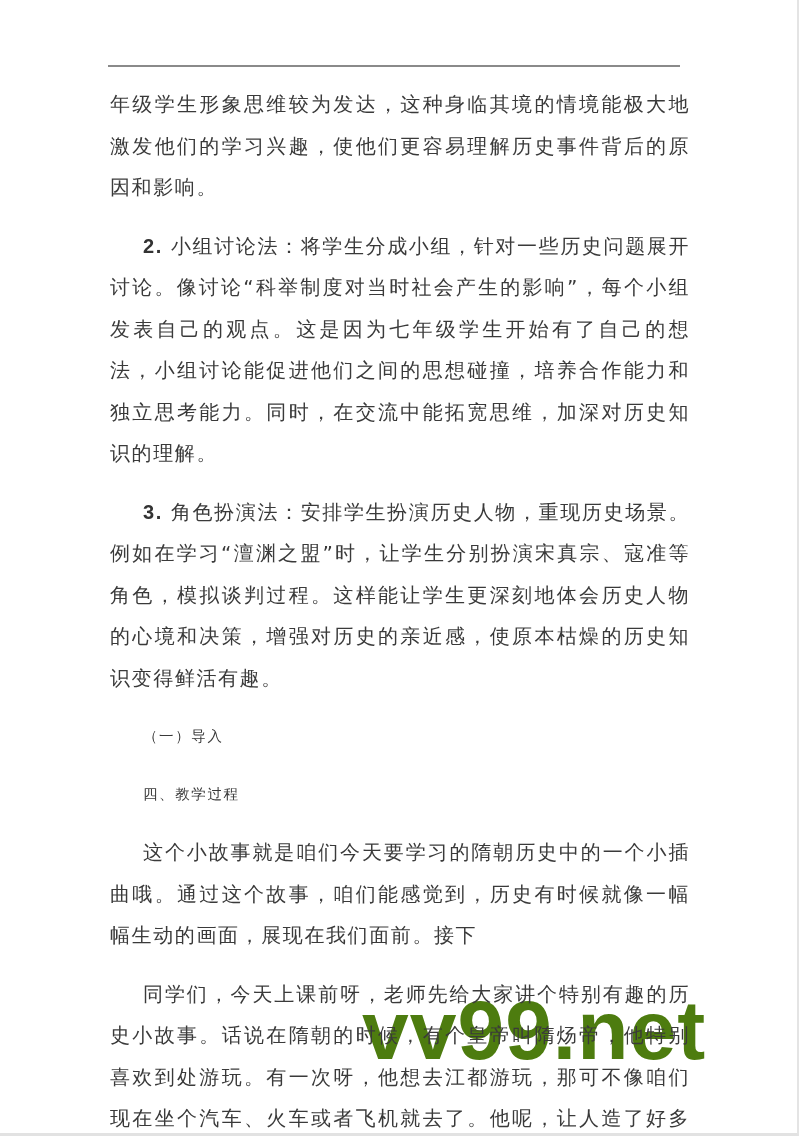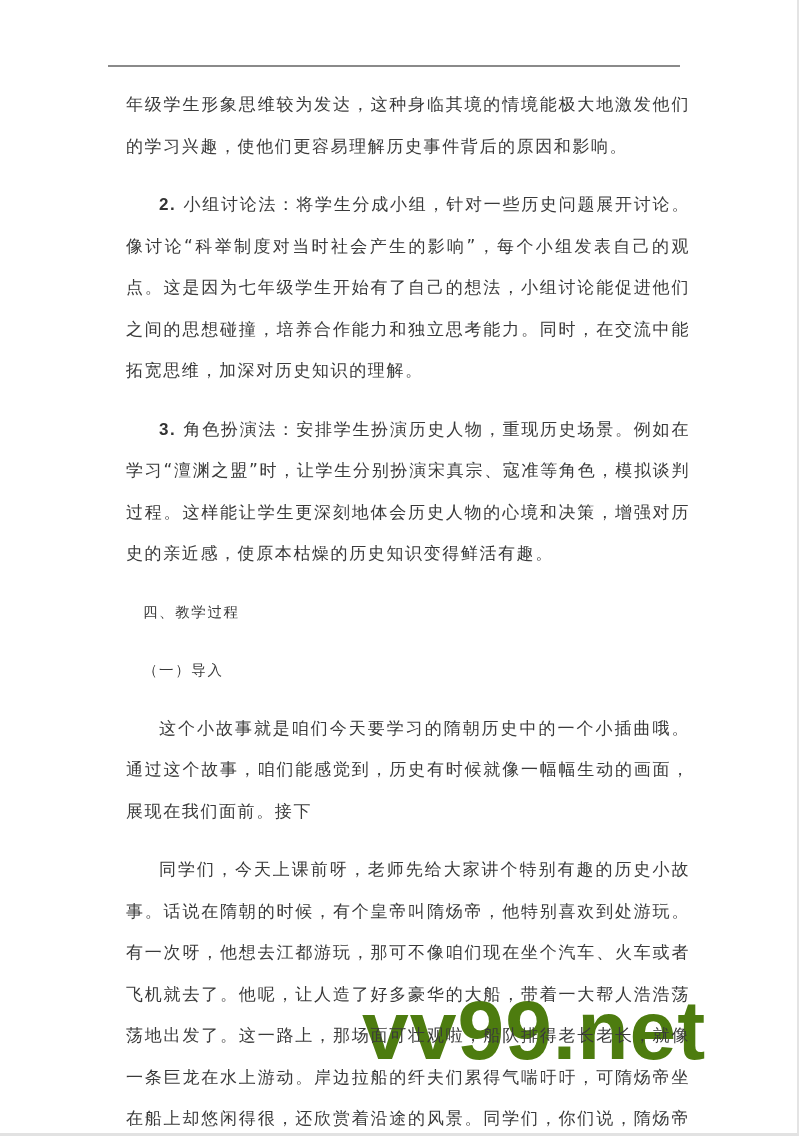--- a/index.html
+++ b/index.html
@@ -33,22 +33,22 @@
       height: 2px;
       background: #8a8a8a;
     }
     .content {
       position: absolute;
       left: 110px;
       top: 84px;
       width: 580px;
     }
     .para {
-      margin: 0 0 17px 16px;
-      font-size: 17px;
+      margin: 0 0 17px 0;
+      font-size: 20px;
       line-height: 41.5px;
       letter-spacing: 1.6px;
       text-align: justify;
       text-align-last: left;
       word-break: break-all;
     }
     .indent {
       text-indent: 33px;
     }
     .heading {
@@ -86,21 +86,21 @@
 
   <div class="watermark">vv99.net</div>
 
   <div class="content">
     <p class="para">年级学生形象思维较为发达，这种身临其境的情境能极大地激发他们的学习兴趣，使他们更容易理解历史事件背后的原因和影响。</p>
 
     <p class="para indent"><span class="num">2.</span><span> 小组讨论法：将学生分成小组，针对一些历史问题展开讨论。像讨论“科举制度对当时社会产生的影响”，每个小组发表自己的观点。这是因为七年级学生开始有了自己的想法，小组讨论能促进他们之间的思想碰撞，培养合作能力和独立思考能力。同时，在交流中能拓宽思维，加深对历史知识的理解。</span></p>
 
     <p class="para indent"><span class="num">3.</span><span> 角色扮演法：安排学生扮演历史人物，重现历史场景。例如在学习“澶渊之盟”时，让学生分别扮演宋真宗、寇准等角色，模拟谈判过程。这样能让学生更深刻地体会历史人物的心境和决策，增强对历史的亲近感，使原本枯燥的历史知识变得鲜活有趣。</span></p>
 
+    <p class="heading">（一）导入</p>
+
     <p class="heading">四、教学过程</p>
-
-    <p class="heading">（一）导入</p>
 
     <p class="para indent">这个小故事就是咱们今天要学习的隋朝历史中的一个小插曲哦。通过这个故事，咱们能感觉到，历史有时候就像一幅幅生动的画面，展现在我们面前。接下</p>
 
     <p class="para indent">同学们，今天上课前呀，老师先给大家讲个特别有趣的历史小故事。话说在隋朝的时候，有个皇帝叫隋炀帝，他特别喜欢到处游玩。有一次呀，他想去江都游玩，那可不像咱们现在坐个汽车、火车或者飞机就去了。他呢，让人造了好多豪华的大船，带着一大帮人浩浩荡荡地出发了。这一路上，那场面可壮观啦，船队排得老长老长，就像一条巨龙在水上游动。岸边拉船的纤夫们累得气喘吁吁，可隋炀帝坐在船上却悠闲得很，还欣赏着沿途的风景。同学们，你们说，隋炀帝这样的做法，对老百姓来说是好事还是坏事呀？（稍作停顿，观察学生反应）</p>
   </div>
 </div>
 
 </body></html>

